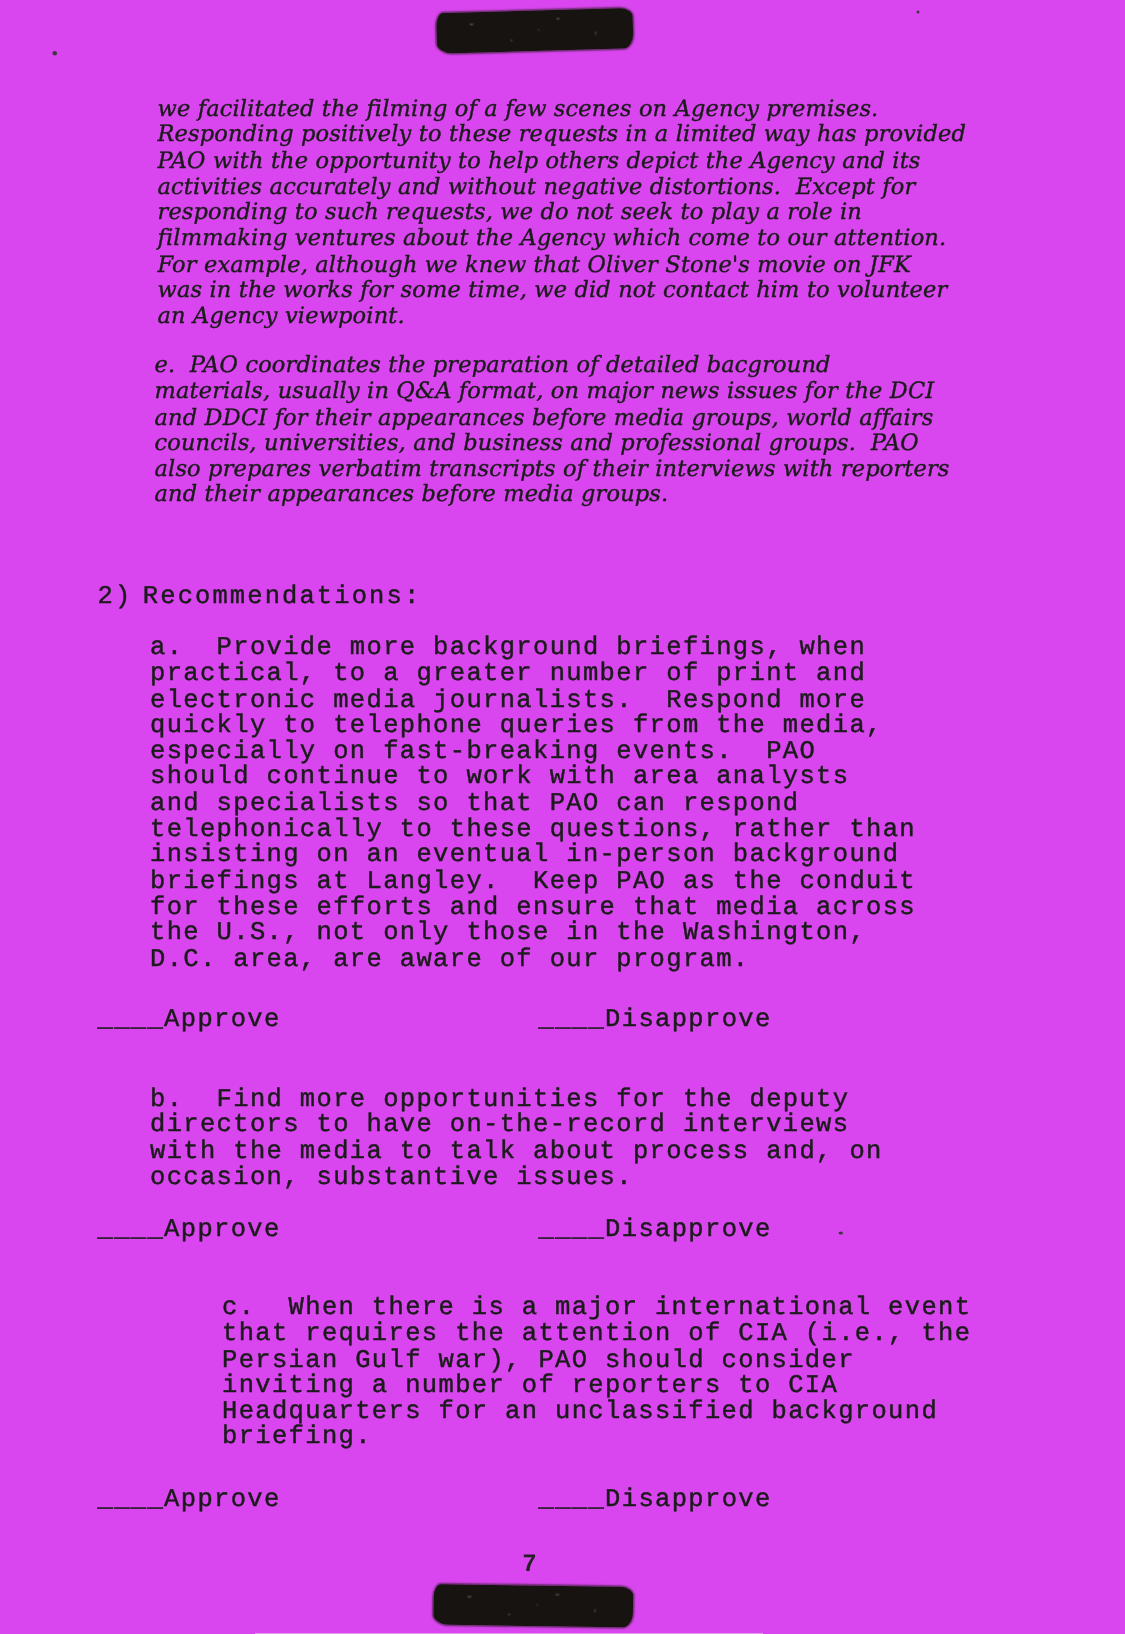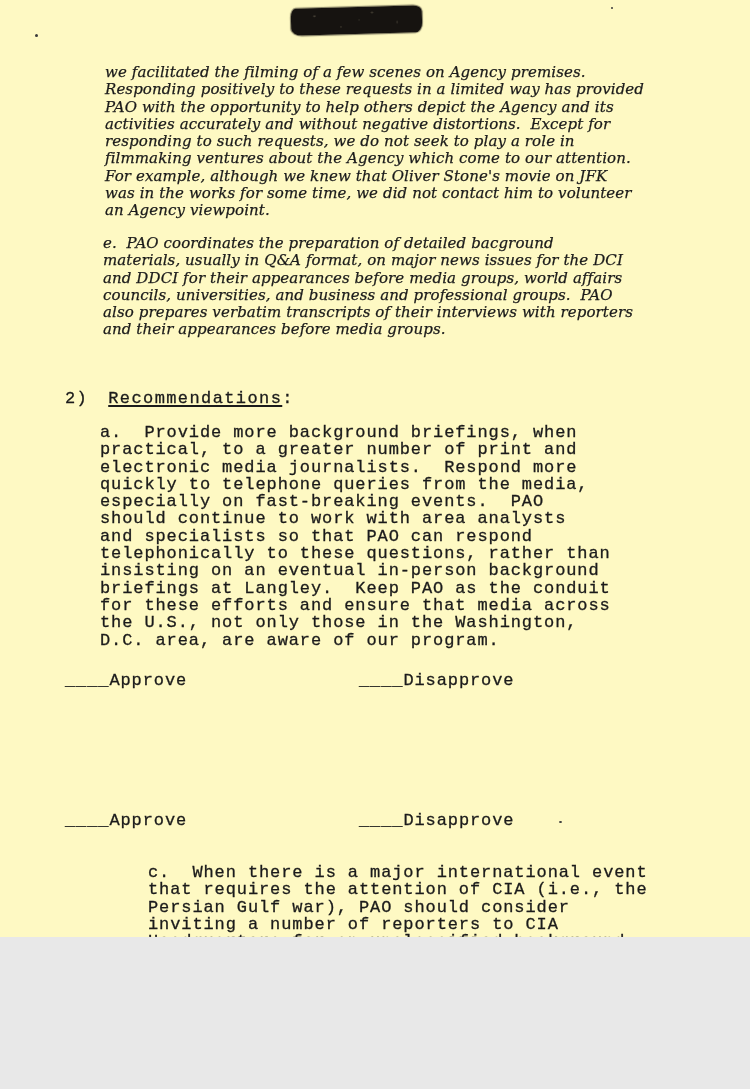--- a/index.html
+++ b/index.html
@@ -1,21 +1,21 @@
 <!DOCTYPE html>
 <html><head>
 <meta charset="utf-8">
 <style>
   html, body { margin: 0; padding: 0; background: #e8e8e8; }
   .page {
     position: relative;
     width: 750px;
-    height: 937px;
+    height: 1089px;
     margin: 0 auto;
-    background: #fef9c3;
+    background: #d946ef;
     overflow: hidden;
     color: #1b1b1b;
   }
 
   
   .italic-para {
     position: absolute;
     font-family: "DejaVu Serif", serif;
     font-style: italic;
     font-weight: 500;
@@ -48,22 +48,21 @@
 
   
   .rec-heading {
     position: absolute;
     left: 65px;
     top: 390px;
     letter-spacing: 1.4px;
     white-space: nowrap;
   }
   .rec-heading .heading-label {
-    margin-left: 20px;
-    text-decoration: underline;
+    margin-left: 7px;
     text-underline-offset: 2px;
     text-decoration-thickness: 1.5px;
   }
 
   
   .approval-row { position: absolute; left: 0; width: 750px; height: 20px; }
   .row-1 { top: 672px; }
   .row-2 { top: 812px; }
   .row-3 { top: 992px; }
   .approve-line    { position: absolute; left: 65px;  white-space: pre; text-align: center; }
@@ -154,20 +153,24 @@
 briefings at Langley.  Keep PAO as the conduit
 for these efforts and ensure that media across
 the U.S., not only those in the Washington,
 D.C. area, are aware of our program.</div>
 
   <div class="approval-row row-1">
     <span class="mono approve-line">____Approve</span>
     <span class="mono disapprove-line">____Disapprove</span>
   </div>
 
+  <div class="mono rec-text rec-b">b.  Find more opportunities for the deputy
+directors to have on-the-record interviews
+with the media to talk about process and, on
+occasion, substantive issues.</div>
 
   <div class="approval-row row-2">
     <span class="mono approve-line">____Approve</span>
     <span class="mono disapprove-line">____Disapprove</span>
   </div>
 
   <div class="mono rec-text rec-c">c.  When there is a major international event
 that requires the attention of CIA (i.e., the
 Persian Gulf war), PAO should consider
 inviting a number of reporters to CIA

